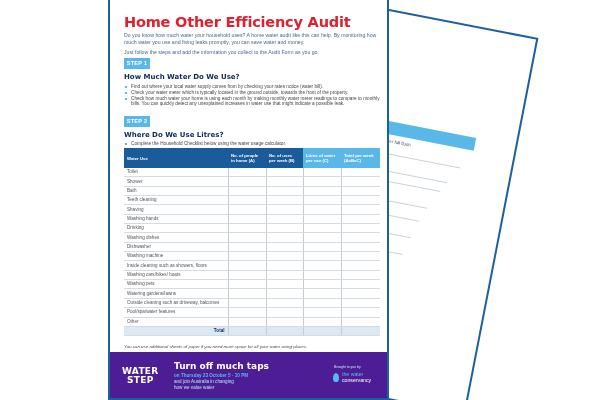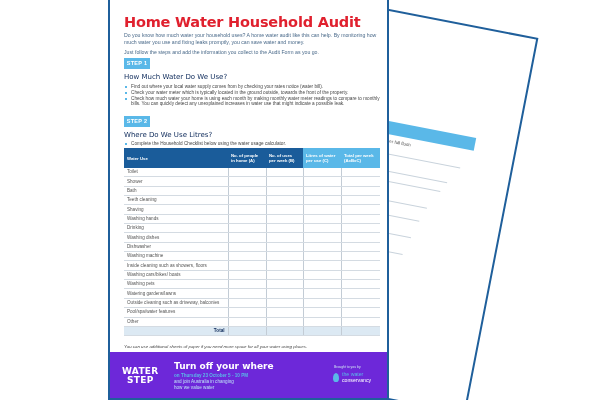--- a/index.html
+++ b/index.html
@@ -11,34 +11,34 @@
   .back-line{position:absolute;left:0;height:1px;background:#c9d3dc;}
   .back-text{position:absolute;font-size:4.5px;color:#555;white-space:nowrap;}
   .back-shade{position:absolute;left:0;background:#e3eef6;}
   .back-footer{position:absolute;left:0;bottom:0;width:100%;height:60px;background:#1a5c9a;}
   
   .front-page{position:absolute;left:108px;top:-4px;width:281px;height:404px;background:#fff;border:2px solid #1f5f9b;box-sizing:border-box;}
   .title{position:absolute;left:14px;top:16px;font-family:"DejaVu Sans",sans-serif;font-weight:bold;font-size:14.5px;color:#e0202e;letter-spacing:-0.2px;white-space:nowrap;}
   .intro{position:absolute;left:14px;top:34px;font-size:5.2px;line-height:7px;color:#4a6a8a;width:260px;}
   .intro p{margin:0 0 3px 0;}
   .step-badge{position:absolute;left:14px;width:26px;height:11px;background:#5ab8e8;color:#fff;font-weight:bold;font-size:5.5px;line-height:11px;text-align:center;letter-spacing:0.3px;}
-  .section-head{position:absolute;left:14px;font-family:"DejaVu Sans",sans-serif;font-weight:normal;font-size:7px;color:#0d2a5a;white-space:nowrap;}
+  .section-head{position:absolute;left:14px;font-family:"DejaVu Sans",sans-serif;font-weight:bold;font-size:7px;color:#0d2a5a;white-space:nowrap;}
   .bullets{position:absolute;left:14px;width:262px;font-size:4.7px;line-height:5.8px;color:#444;margin:0;padding:0;list-style:none;}
   .bullets li{position:relative;padding-left:7px;}
   .bullets li:before{content:"";position:absolute;left:1px;top:2px;width:2px;height:2px;background:#5ab8e8;}
   table.checklist{position:absolute;left:14px;top:150px;width:256px;border-collapse:collapse;font-size:4.6px;color:#555;}
   table.checklist th{height:20px;color:#fff;font-weight:bold;font-size:4.3px;text-align:left;vertical-align:middle;padding:0 3px;line-height:5px;}
   th.dk{background:#1a5c9a;}
   th.lt{background:#5ab8e8;color:#0d2a4d;}
   table.checklist td{height:8.35px;border-bottom:1px solid #d4dbe2;padding:0 3px;line-height:8px;white-space:nowrap;}
   table.checklist td+td{border-left:1px solid #c3ccd5;}
   tr.total td{background:#dce9f3;}
   tr.total td.lbl{text-align:right;font-weight:bold;color:#0d2a5a;}
   .footnote{position:absolute;left:14px;top:346px;font-size:4.4px;color:#444;font-style:italic;white-space:nowrap;}
-  .footer{position:absolute;left:0;bottom:0;width:100%;height:46px;background:#6d28d9;}
+  .footer{position:absolute;left:0;bottom:0;width:100%;height:46px;background:#4c1d95;}
   .wn-logo{position:absolute;left:12px;top:15px;color:#fff;font-family:"DejaVu Sans",sans-serif;font-weight:bold;font-size:9px;line-height:9px;letter-spacing:0.3px;text-align:center;}
   .wn-head{position:absolute;left:64px;top:9px;color:#fff;font-family:"DejaVu Sans",sans-serif;font-weight:bold;font-size:9px;white-space:nowrap;}
   .wn-sub{position:absolute;left:64px;top:21px;color:#bfe3f7;font-size:4.6px;line-height:6px;white-space:nowrap;}
   .wn-sub .hl{color:#5ab8e8;font-weight:bold;}
   .brought{position:absolute;left:224px;top:13px;color:#cfe3f3;font-size:3.4px;white-space:nowrap;}
   .tc-logo{position:absolute;left:223px;top:20px;display:flex;align-items:center;}
   .drop{width:6px;height:9px;background:#5ab8e8;border-radius:50% 50% 50% 50% / 60% 60% 40% 40%;margin-right:3px;}
   .tc-text{color:#fff;font-size:5.2px;line-height:5.5px;}
   .tc-text .the{color:#5ab8e8;}
 </style>
@@ -67,21 +67,21 @@
   <div class="back-line" style="top:290px;width:200px;background:#aab8c5;"></div>
   <div class="back-text" style="left:120px;top:300px;">ength</div>
   <div class="back-line" style="top:310px;width:190px;"></div>
   <div class="back-text" style="left:120px;top:318px;">d</div>
   <div class="back-text" style="left:120px;top:330px;">ded</div>
   <div class="back-shade" style="top:342px;width:180px;height:48px;"></div>
   <div class="back-footer"></div>
 </div>
 
 <div class="front-page">
-  <div class="title">Home Water Household Audit</div>
+  <div class="title">Home Other Efficiency Audit</div>
 
   <div class="intro">
     <p>Do you know how much water your household uses? A home water audit like this can help. By monitoring how much water you use and fixing leaks promptly, you can save water and money.</p>
     <p>Just follow the steps and add the information you collect to the Audit Form as you go.</p>
   </div>
 
   <div class="step-badge" style="top:60px;">STEP 1</div>
   <div class="section-head" style="top:75px;">How Much Water Do We Use?</div>
   <ul class="bullets" style="top:86px;">
     <li>Find out where your local water supply comes from by checking your rates notice (water bill).</li>
@@ -242,21 +242,21 @@
       </tbody>
   </table>
 
   <div class="footnote">You can use additional sheets of paper if you need more space for all your water using places.</div>
 
   <div class="footer">
     <div class="wn-logo">
       <div>WATER</div>
       <div>STEP</div>
     </div>
-    <div class="wn-head">Turn off your where</div>
+    <div class="wn-head">Turn off much taps</div>
     <div class="wn-sub">
       <div class="hl">on Thursday 23 October 5 - 10 PM</div>
       <div>and join Australia in changing</div>
       <div>how we value water</div>
     </div>
     <div class="brought">Brought to you by</div>
     <div class="tc-logo">
       <div class="drop"></div>
       <div class="tc-text">
         <div class="the">the water</div>

